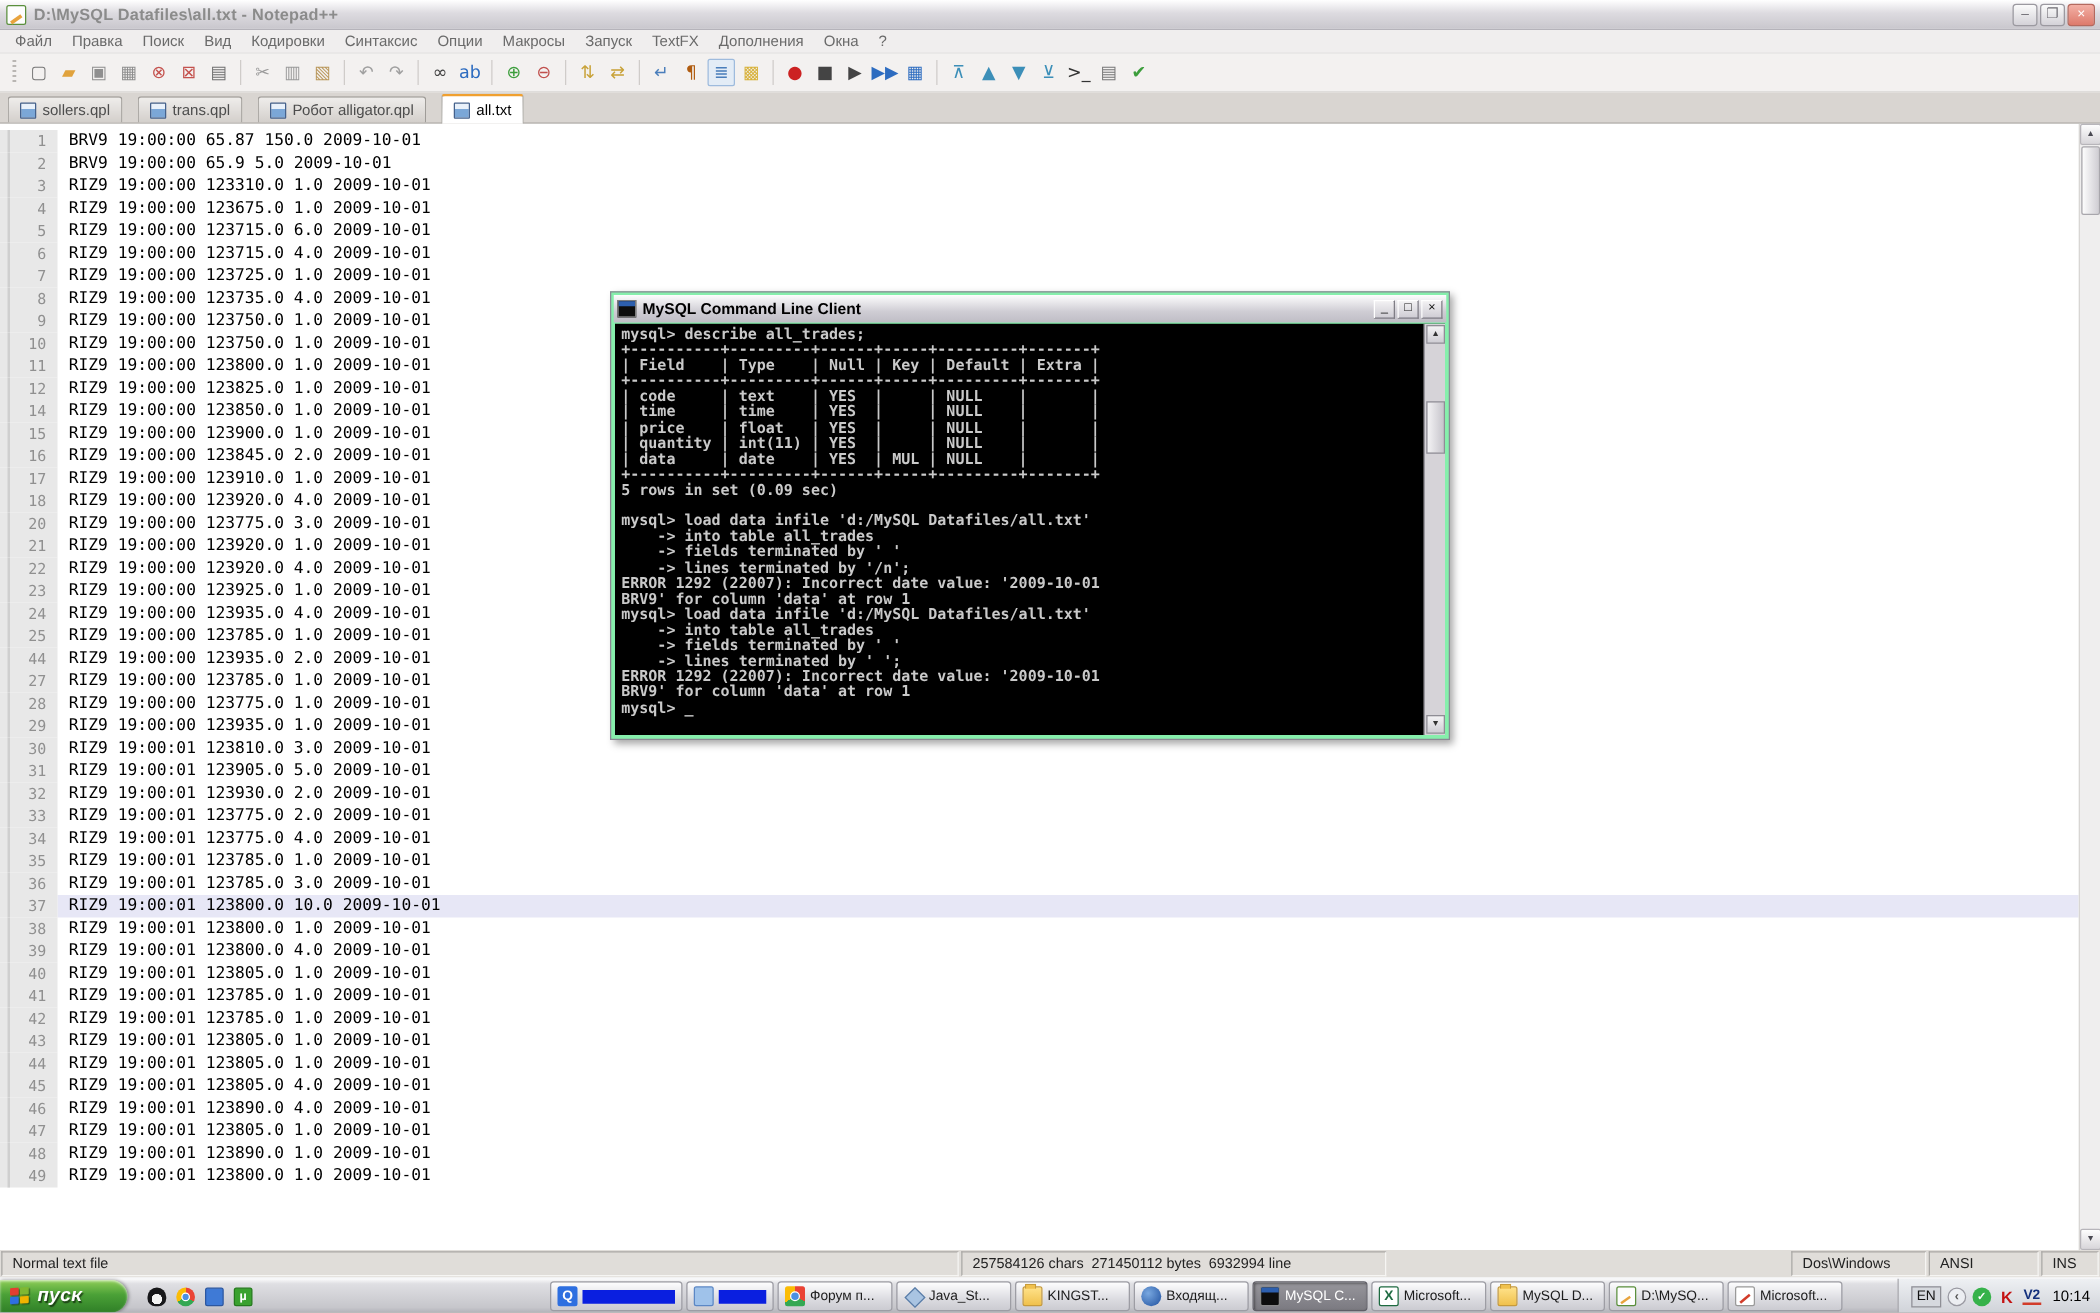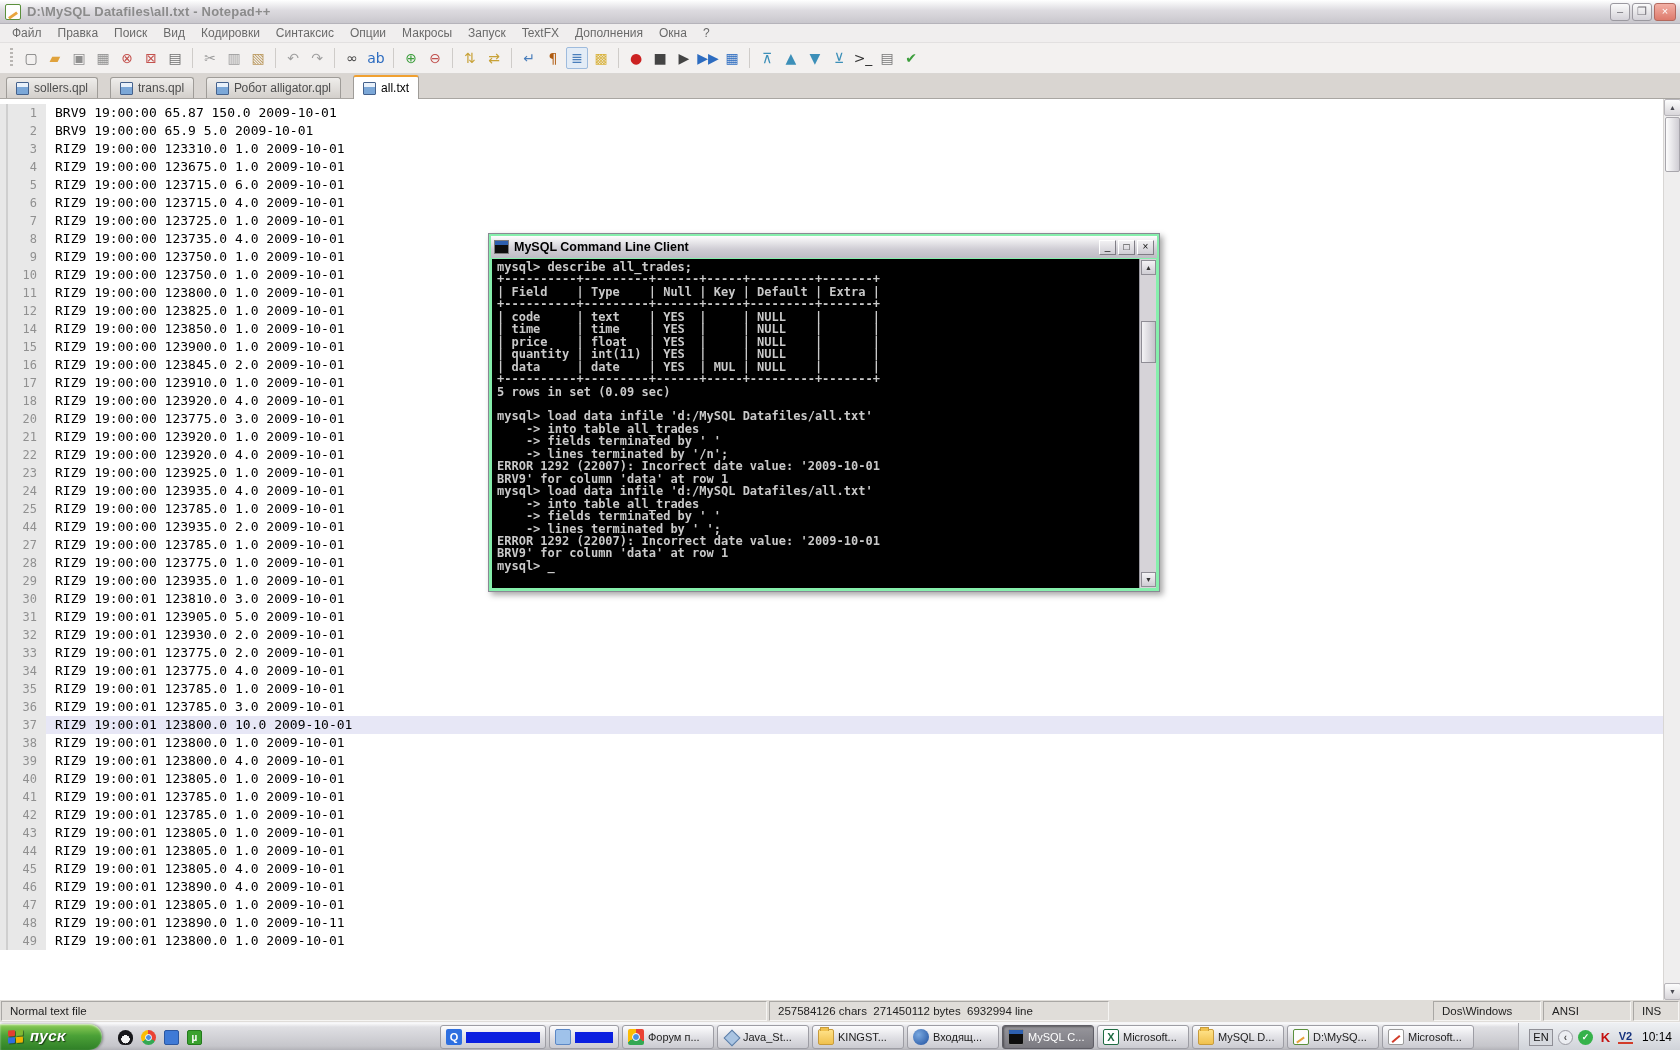--- a/index.html
+++ b/index.html
@@ -501,21 +501,21 @@
         <div class="ed-row" data-name="editor-line">
           <span class="ed-num" data-name="line-number">46</span>
           <span class="ed-txt" data-name="line-text">RIZ9 19:00:01 123890.0 4.0 2009-10-01</span>
         </div>
         <div class="ed-row" data-name="editor-line">
           <span class="ed-num" data-name="line-number">47</span>
           <span class="ed-txt" data-name="line-text">RIZ9 19:00:01 123805.0 1.0 2009-10-01</span>
         </div>
         <div class="ed-row" data-name="editor-line">
           <span class="ed-num" data-name="line-number">48</span>
-          <span class="ed-txt" data-name="line-text">RIZ9 19:00:01 123890.0 1.0 2009-10-11</span>
+          <span class="ed-txt" data-name="line-text">RIZ9 19:00:01 123890.0 1.0 2009-10-01</span>
         </div>
         <div class="ed-row" data-name="editor-line">
           <span class="ed-num" data-name="line-number">49</span>
           <span class="ed-txt" data-name="line-text">RIZ9 19:00:01 123800.0 1.0 2009-10-01</span>
         </div>
       </div>
   </div>
   <div class="vscroll" data-name="editor-vertical-scrollbar">
     <div class="arrow up" data-name="scroll-up-arrow-icon">▲</div>
     <div class="thumb" data-name="scrollbar-thumb"></div>

